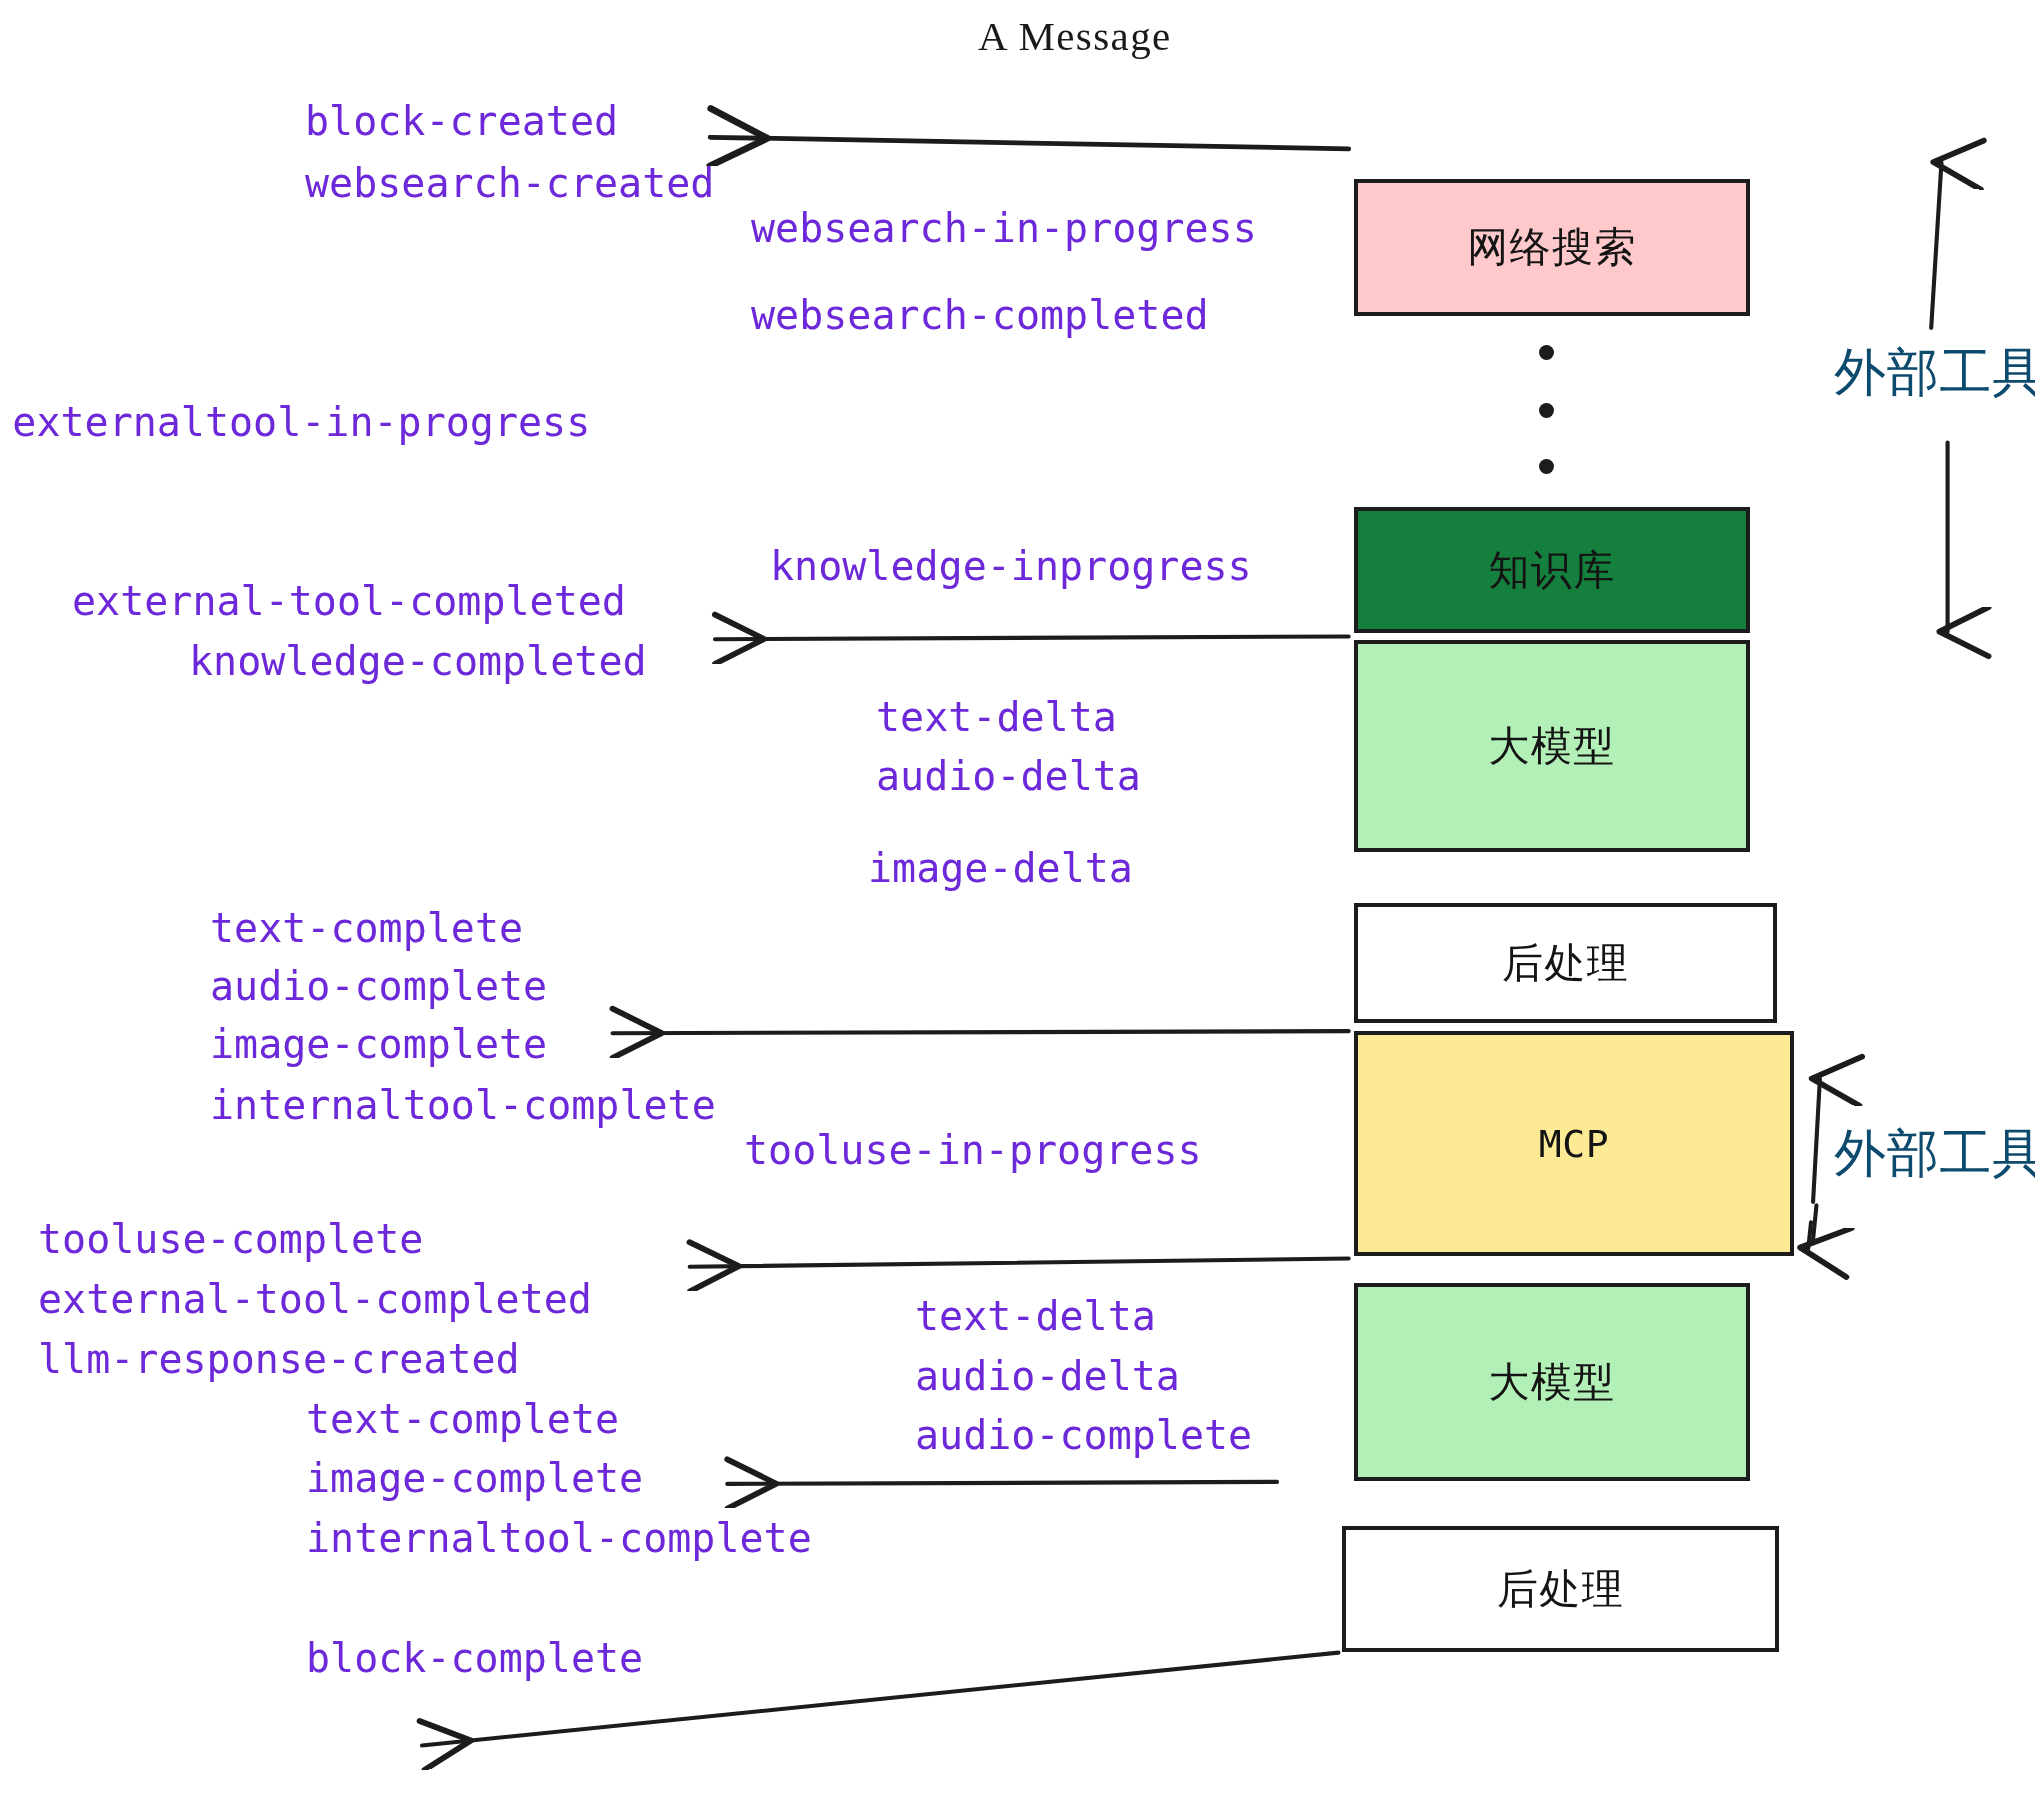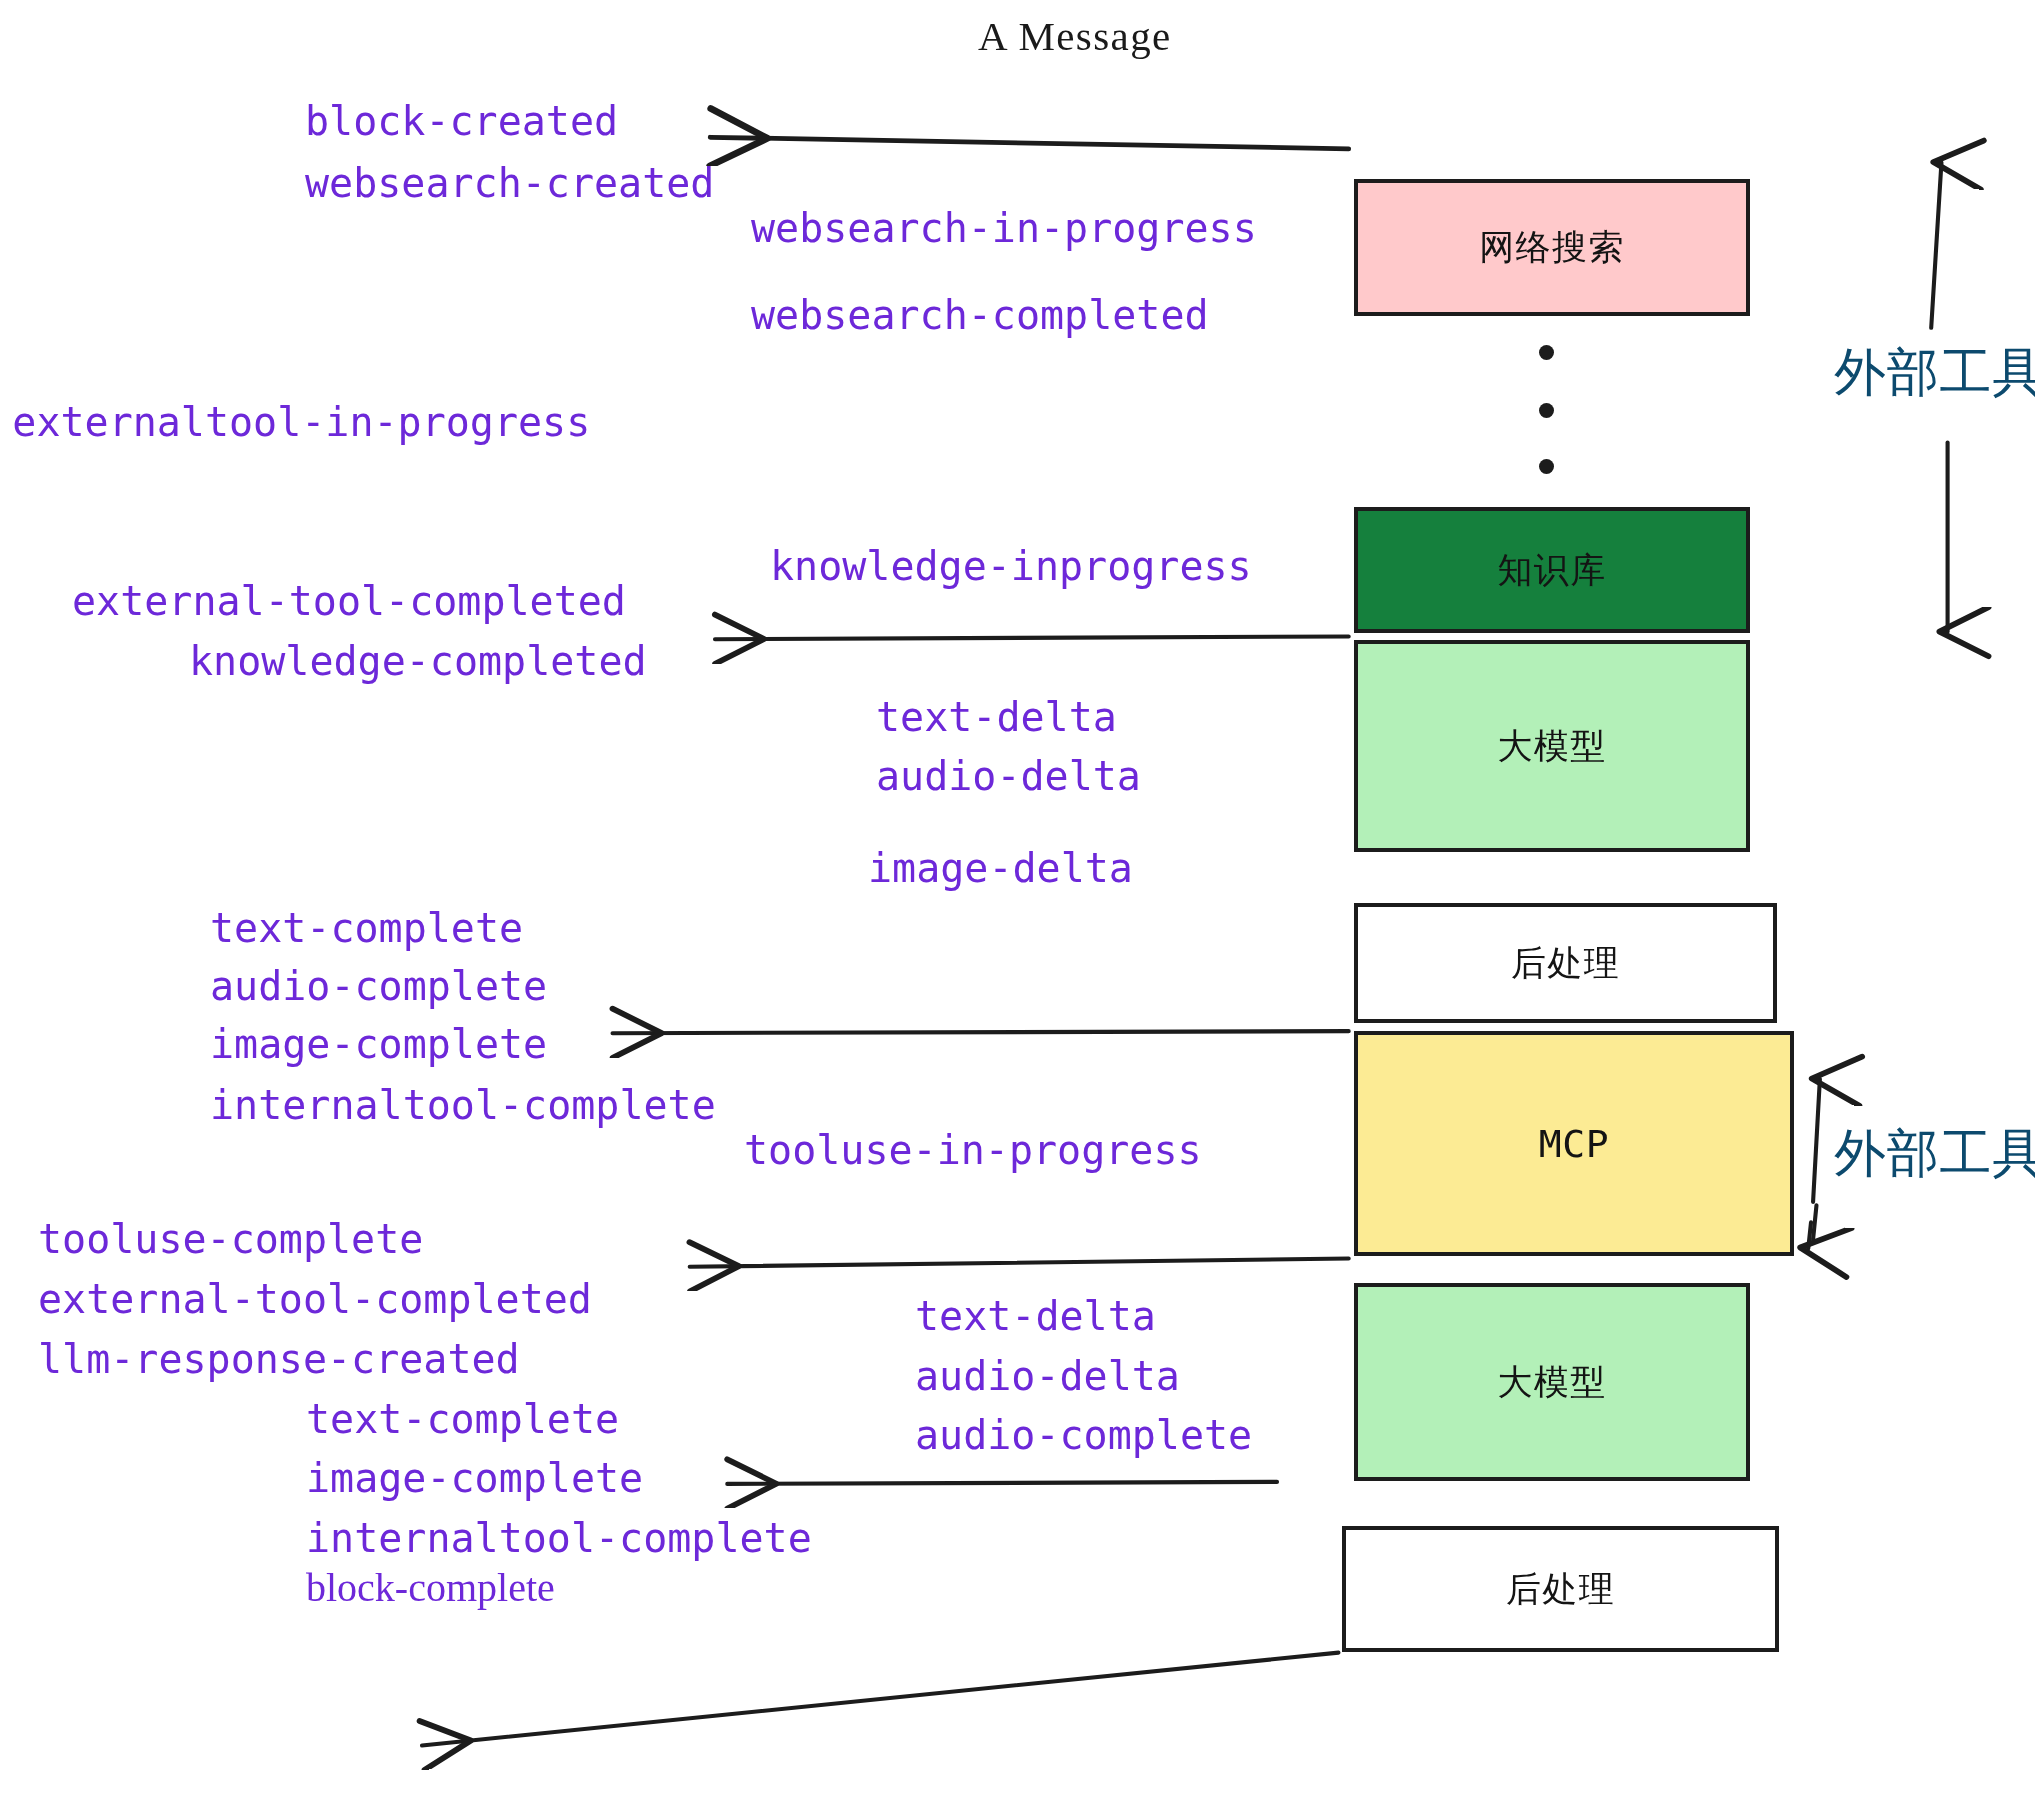--- a/index.html
+++ b/index.html
@@ -31,21 +31,21 @@
   .box{
     position:absolute;
     box-sizing:border-box;
     border:4.1px solid #1c1c1c;
     display:flex;
     align-items:center;
     justify-content:center;
   }
   .box .boxlabel{
     font-family:Liberation Sans, sans-serif;
-    font-size:35px;
+    font-size:41px;
     color:#141414;
     white-space:nowrap;
     letter-spacing:1.4px;
   }
   .box.mono .boxlabel{
     font-family:"DejaVu Sans Mono", monospace;
     font-size:38px;
     letter-spacing:0.7px;
   }
   .vlabel{
@@ -129,21 +129,21 @@
   <div class="evt" style="left:744px; top:1130px;">tooluse-in-progress</div>
   <div class="evt" style="left:38px;   top:1219px;">tooluse-complete</div>
   <div class="evt" style="left:38px;   top:1279px;">external-tool-completed</div>
   <div class="evt" style="left:38px;   top:1339px;">llm-response-created</div>
   <div class="evt" style="left:915px; top:1296px;">text-delta</div>
   <div class="evt" style="left:915px; top:1356px;">audio-delta</div>
   <div class="evt" style="left:915px; top:1415px;">audio-complete</div>
   <div class="evt" style="left:306px;  top:1399px;">text-complete</div>
   <div class="evt" style="left:306px;  top:1458px;">image-complete</div>
   <div class="evt" style="left:306px;  top:1518px;">internaltool-complete</div>
-  <div class="evt" style="left:306px;  top:1568px;font-family:Liberation Serif, serif;">block-complete</div>
+  <div class="evt" style="left:306px;  top:1638px;">block-complete</div>
   <div class="evt" style="left:12.3px;   top:1716px;"></div>
 
   <svg class="overlay" viewBox="0 0 2980 2630" xmlns="http://www.w3.org/2000/svg">
     <defs>
       <marker id="ah" markerWidth="16" markerHeight="16" refX="13" refY="6" orient="auto" markerUnits="strokeWidth">
         <path d="M13,0 L1,6 L13,12" fill="none" stroke="#1c1c1c" stroke-width="1.4" stroke-linecap="round" stroke-linejoin="round"></path>
       </marker>
       <marker id="ahu" markerWidth="16" markerHeight="16" refX="6" refY="3" orient="auto" markerUnits="strokeWidth">
         <path d="M0,13 L6,1 L12,13" fill="none" stroke="#1c1c1c" stroke-width="1.4" stroke-linecap="round" stroke-linejoin="round"></path>
       </marker>

